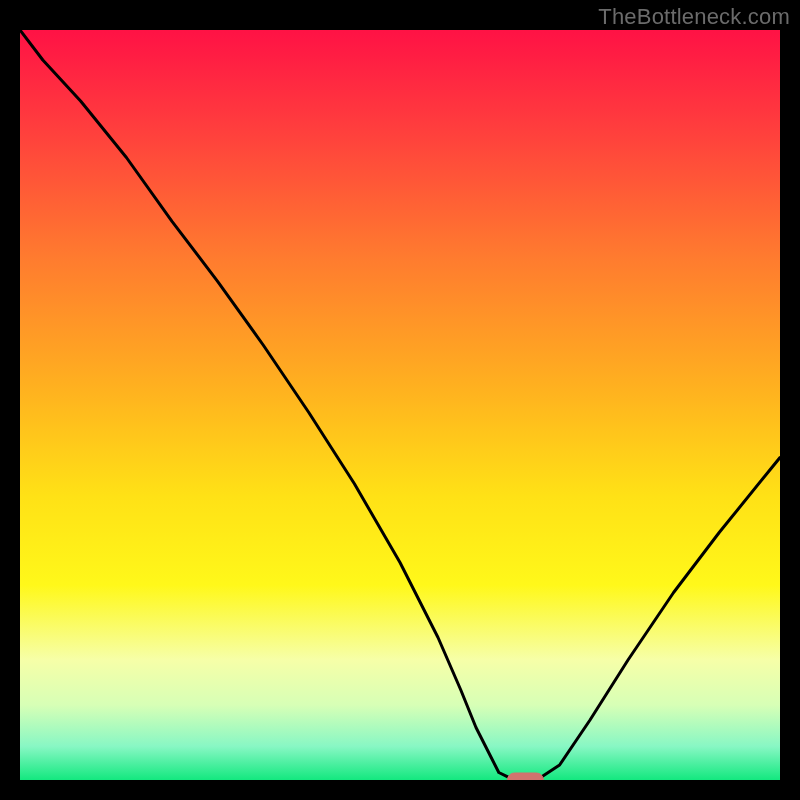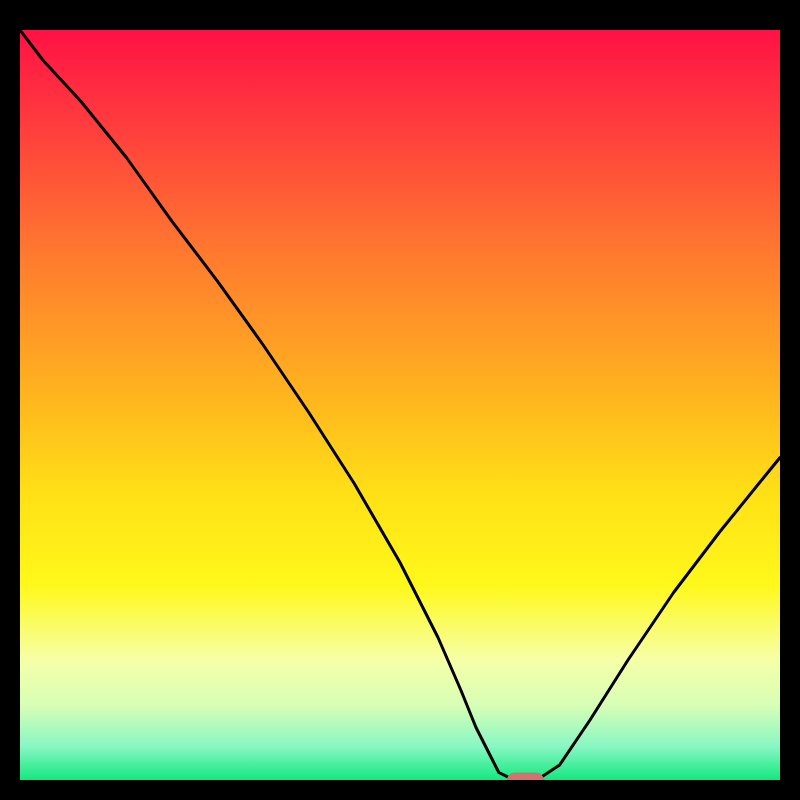--- a/index.html
+++ b/index.html
@@ -35,20 +35,21 @@
     height: 750px;
   }
   svg {
     display: block;
   }
 </style>
 </head>
 <body>
 
 <div class="frame">
+  <div class="watermark">TheBottleneck.com</div>
   <div class="plot">
     <svg width="760" height="750" viewBox="0 0 760 750" preserveAspectRatio="none">
       <defs>
         <linearGradient id="bg-grad" x1="0" y1="0" x2="0" y2="1">
             <stop offset="0%" stop-color="#ff1245"></stop>
             <stop offset="12%" stop-color="#ff3a3e"></stop>
             <stop offset="30%" stop-color="#ff7a2f"></stop>
             <stop offset="48%" stop-color="#ffb21f"></stop>
             <stop offset="62%" stop-color="#ffe116"></stop>
             <stop offset="74%" stop-color="#fff81a"></stop>

